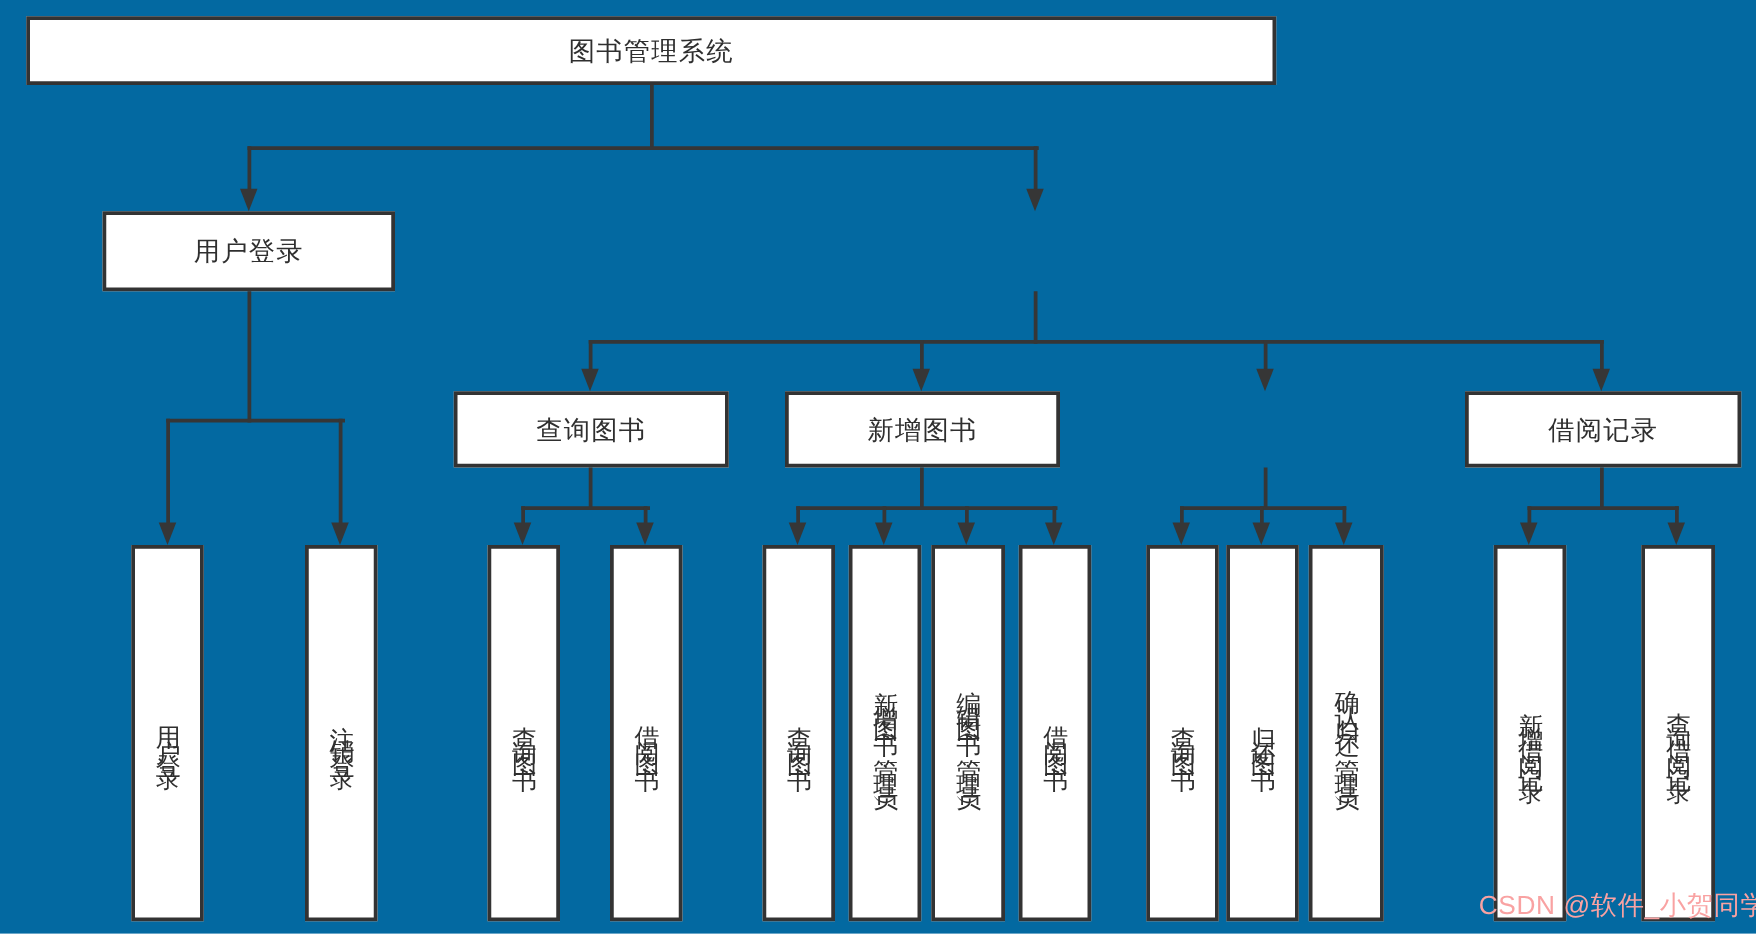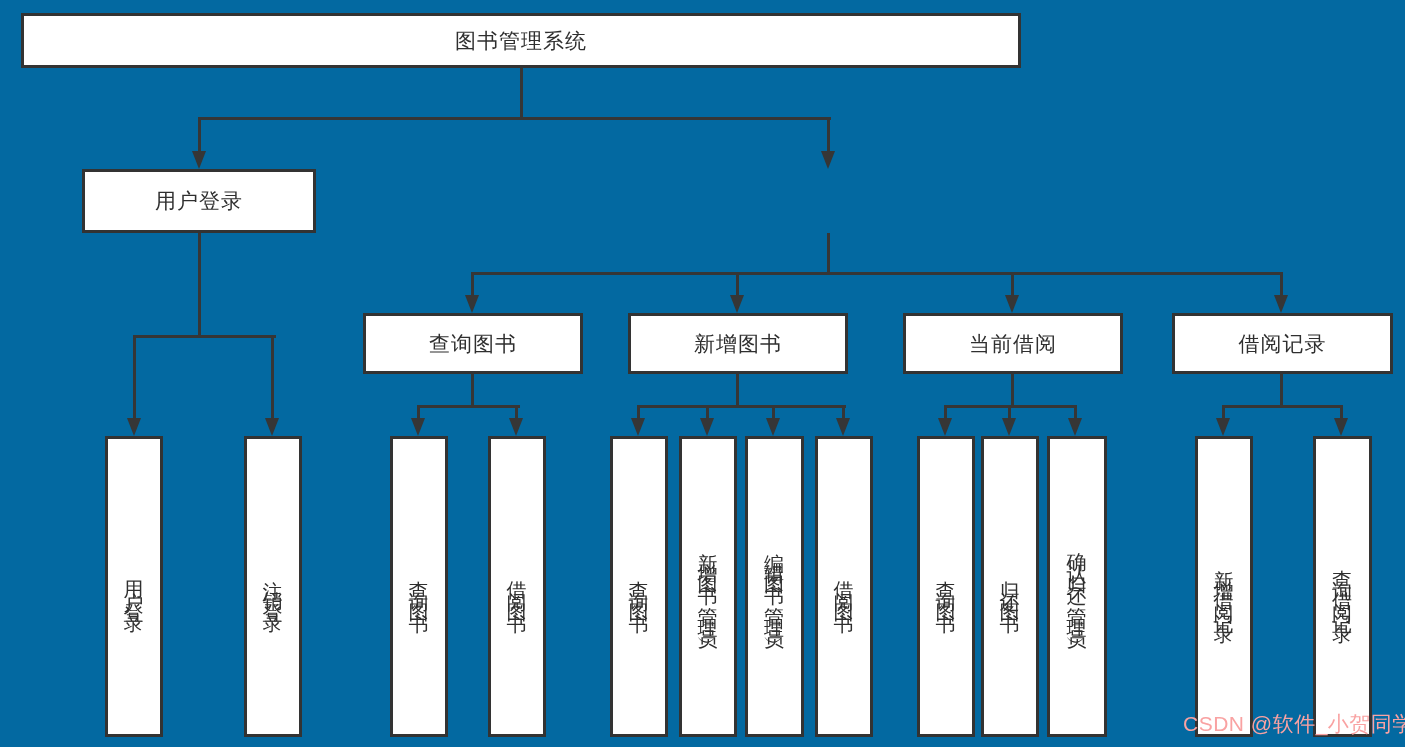--- a/index.html
+++ b/index.html
@@ -61,23 +61,20 @@
 
   <div class="box h" style="left:82px;top:169px;width:234px;height:64px">
     <span>用户登录</span>
   </div>
 
   <div class="box h" style="left:363px;top:313px;width:220px;height:61px">
     <span>查询图书</span>
   </div>
   <div class="box h" style="left:628px;top:313px;width:220px;height:61px">
     <span>新增图书</span>
-  </div>
-  <div class="box h" style="left:903px;top:313px;width:220px;height:61px">
-    <span>当前借阅</span>
   </div>
   <div class="box h" style="left:1172px;top:313px;width:221px;height:61px">
     <span>借阅记录</span>
   </div>
 
   <div class="box v" style="left:105px;top:436px;width:58px;height:301px">
     <span>用户登录</span>
   </div>
   <div class="box v" style="left:244px;top:436px;width:58px;height:301px">
     <span>注销登录</span>

